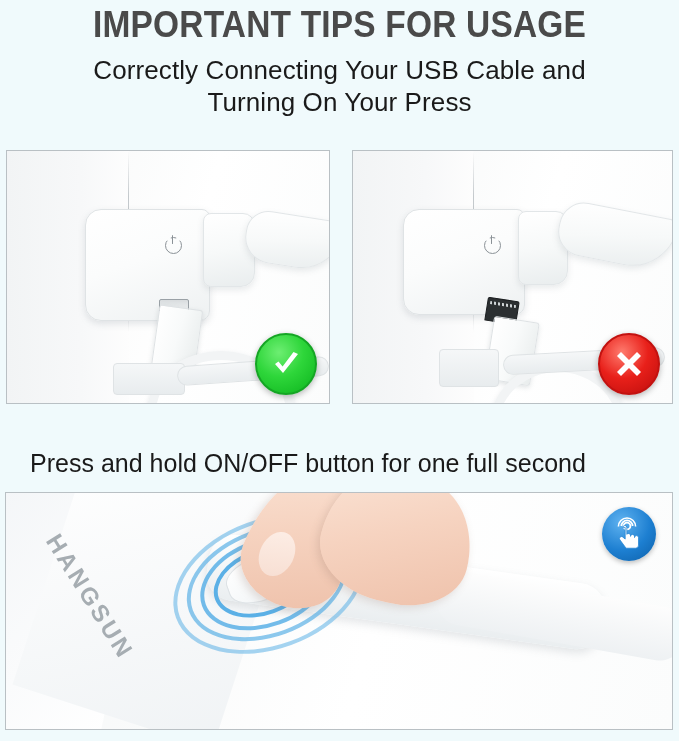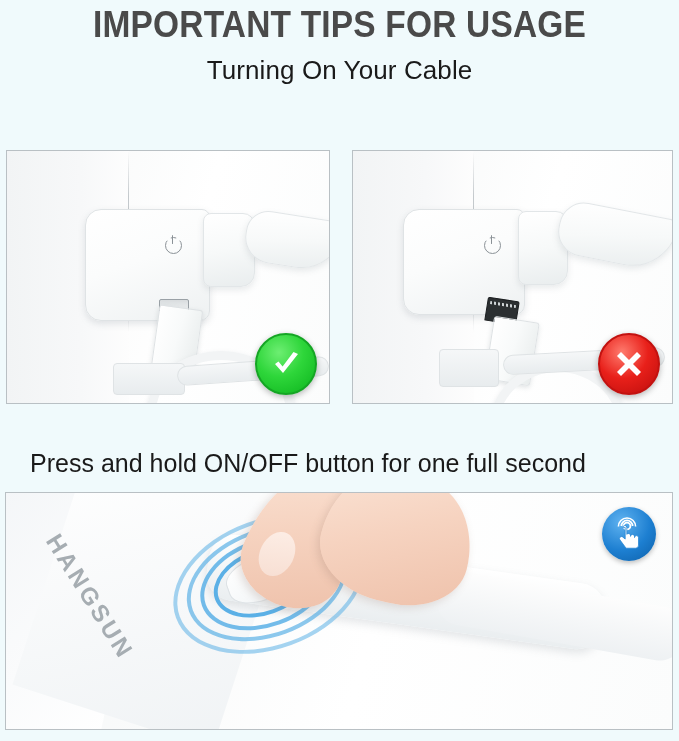--- a/index.html
+++ b/index.html
@@ -240,21 +240,22 @@
     justify-content: center;
   }
   .touch-badge svg { display:block; }
 </style>
 </head>
 <body>
 
 <div class="header">
   <h1 class="main-title">IMPORTANT TIPS FOR USAGE</h1>
   <div class="sub-title">
-    <span class="line2">Turning On Your Cable</span>
+    <span class="line1">Correctly Connecting Your USB Cable and</span>
+    <span class="line2">Turning On Your Press</span>
   </div>
 </div>
 
 <div class="panel panel-left">
   <div class="photo-bg"></div>
   <div class="board-edge"></div>
 
   <div class="arm-body" style="left:78px; top:58px; width:123px; height:110px; border-radius:16px 8px 10px 16px;"></div>
   <div class="arm-temple" style="left:196px; top:62px; width:50px; height:72px; border-radius:8px 12px 14px 8px;"></div>
   <div class="arm-temple" style="left:238px; top:64px; width:95px; height:50px; border-radius:26px 10px 50px 30px; transform:rotate(9deg);"></div>

